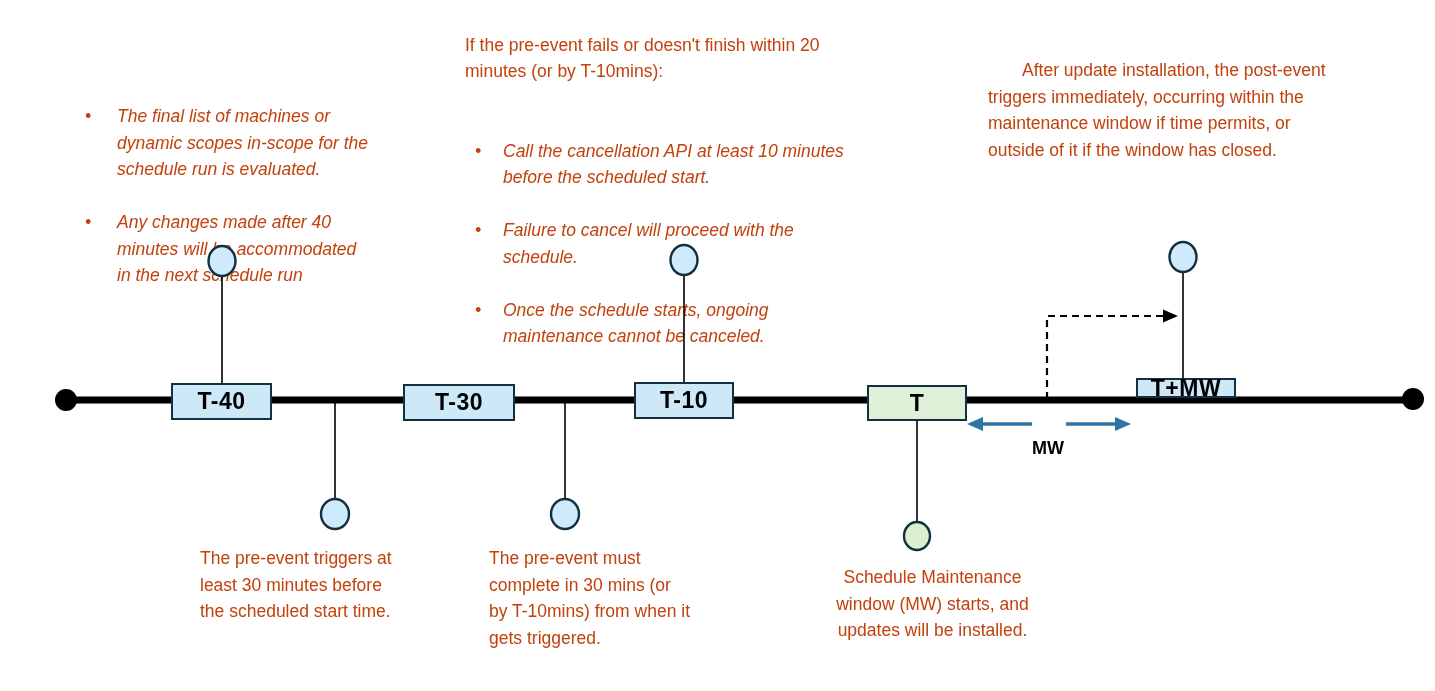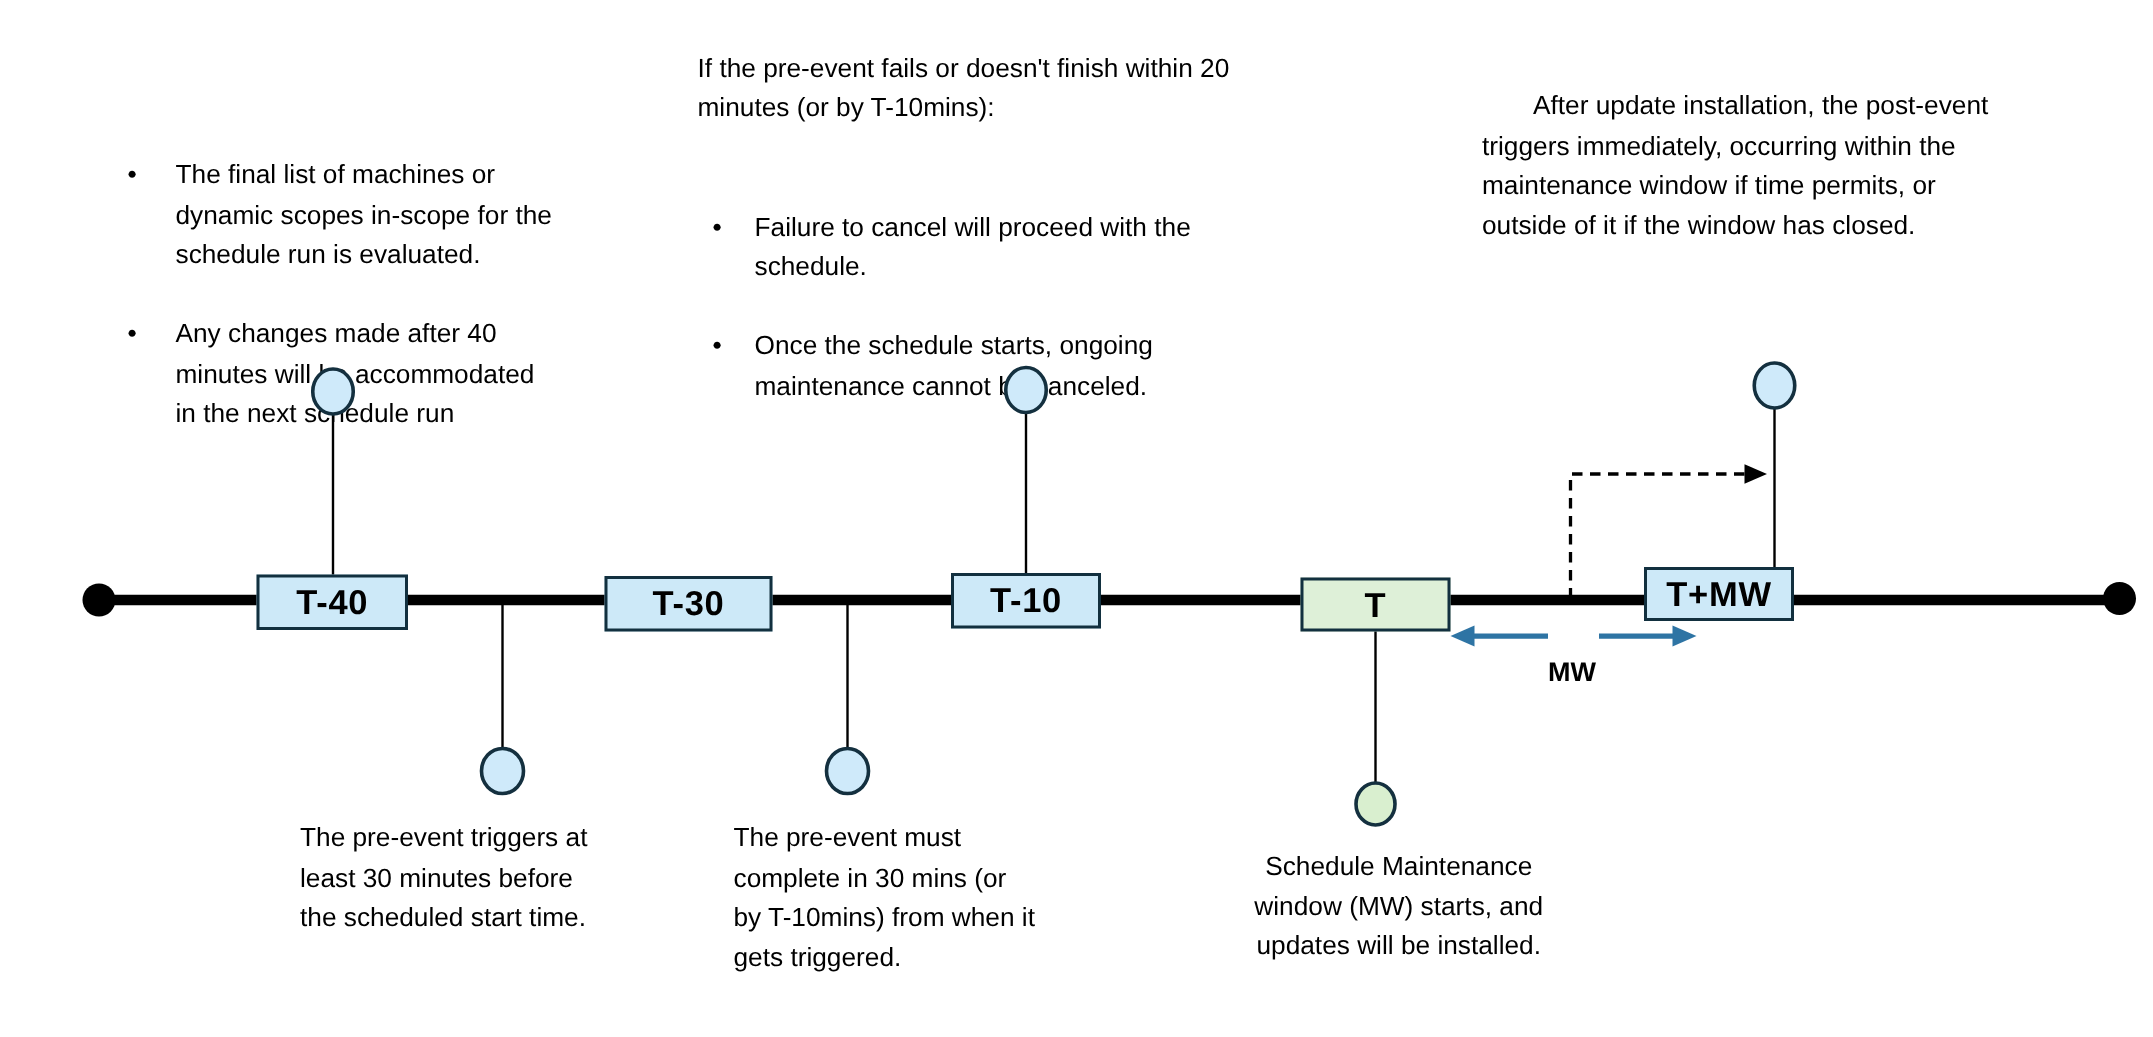--- a/index.html
+++ b/index.html
@@ -3,24 +3,24 @@
 <meta charset="utf-8">
 <style>
   html,body { margin:0; padding:0; background:#fff; }
   .canvas {
     position:relative; width:1435px; height:691px; background:#ffffff;
     font-family:"Liberation Sans", sans-serif; color:#000; overflow:hidden;
   }
   
   .note {
     position:absolute; white-space:pre-line;
-    font-size:17.5px; line-height:26.5px; color:#000000;
+    font-size:17.5px; line-height:26.5px; color:#c2410c;
   }
   .note .intro { white-space:pre-line; }
-  .note ul { list-style:none; margin:0; padding:0; }
+  .note ul { list-style:none; margin:0; padding:0;font-style:italic; }
   .note li {
     position:relative; white-space:pre-line; padding-left:34px;
   }
   .note li::before {
     content:"\2022"; position:absolute; left:2px; top:0;
   }
   .note-tm li { padding-left:38px; }
   .note-tm li::before { left:10px; }
   .note-tr { text-indent:34px; }
   .note-center { text-align:center; }
@@ -63,20 +63,22 @@
       <li>Any changes made after 40
 minutes will be accommodated
 in the next schedule run</li>
     </ul>
   </div>
 
   <div class="note note-tm" style="left:465px; top:5px; width:470px;">
     <div class="intro">If the pre-event fails or doesn't finish within 20
 minutes (or by T-10mins):</div>
     <ul>
+      <li>Call the cancellation API at least 10 minutes
+before the scheduled start.</li>
       <li>Failure to cancel will proceed with the
 schedule.</li>
       <li>Once the schedule starts, ongoing
 maintenance cannot be canceled.</li>
     </ul>
   </div>
 
   <div class="note note-tr" style="left:988px; top:57px; width:425px;">After update installation, the post-event
 triggers immediately, occurring within the
 maintenance window if time permits, or
@@ -117,21 +119,21 @@
   </div>
   <div class="marker" style="left:403px; top:384px; width:112px; height:37px;">
     <span>T-30</span>
   </div>
   <div class="marker" style="left:634px; top:382px; width:100px; height:37px;">
     <span>T-10</span>
   </div>
   <div class="marker green" style="left:867px; top:385px; width:100px; height:36px;">
     <span>T</span>
   </div>
-  <div class="marker" style="left:1096px; top:378px; width:100px; height:36px;justify-content:center;">
+  <div class="marker" style="left:1136px; top:378px; width:100px; height:20px;justify-content:center;">
     <span>T+MW</span>
   </div>
 
   <div class="mw-label">MW</div>
 
   <div class="note" style="left:200px; top:545px; width:260px;">The pre-event triggers at
 least 30 minutes before
 the scheduled start time.</div>
 
   <div class="note" style="left:489px; top:545px; width:260px;">The pre-event must

